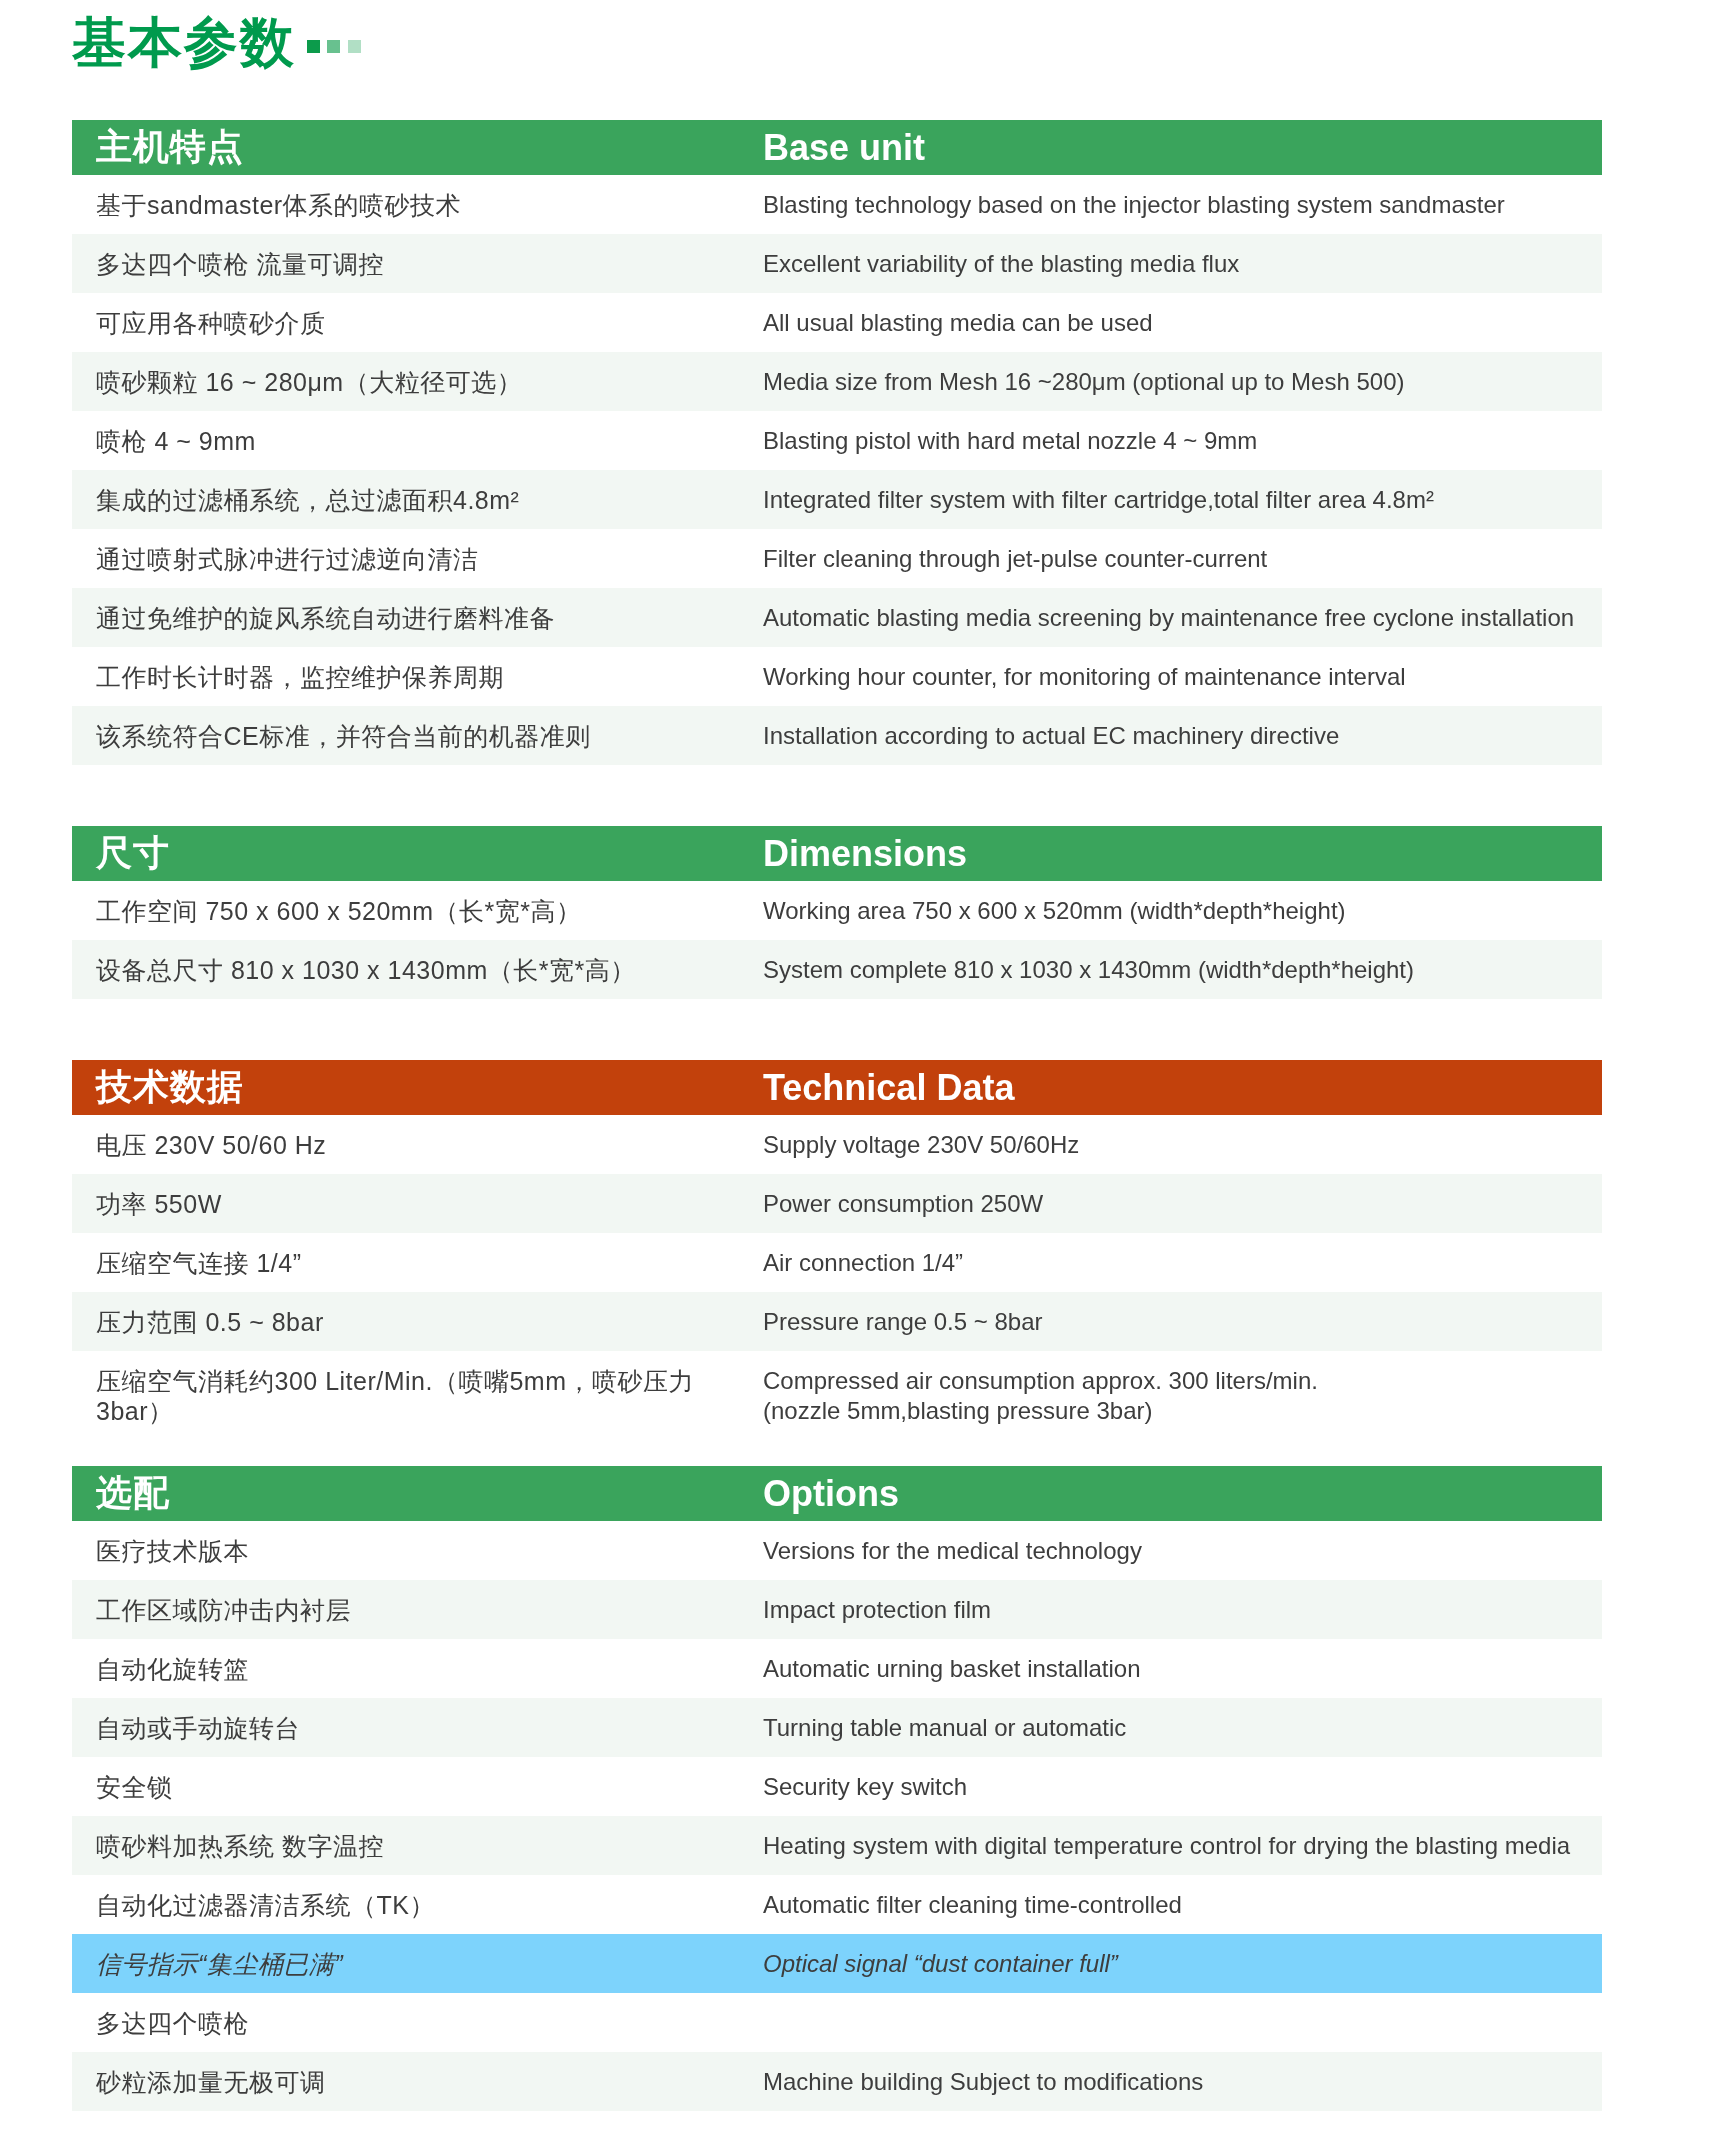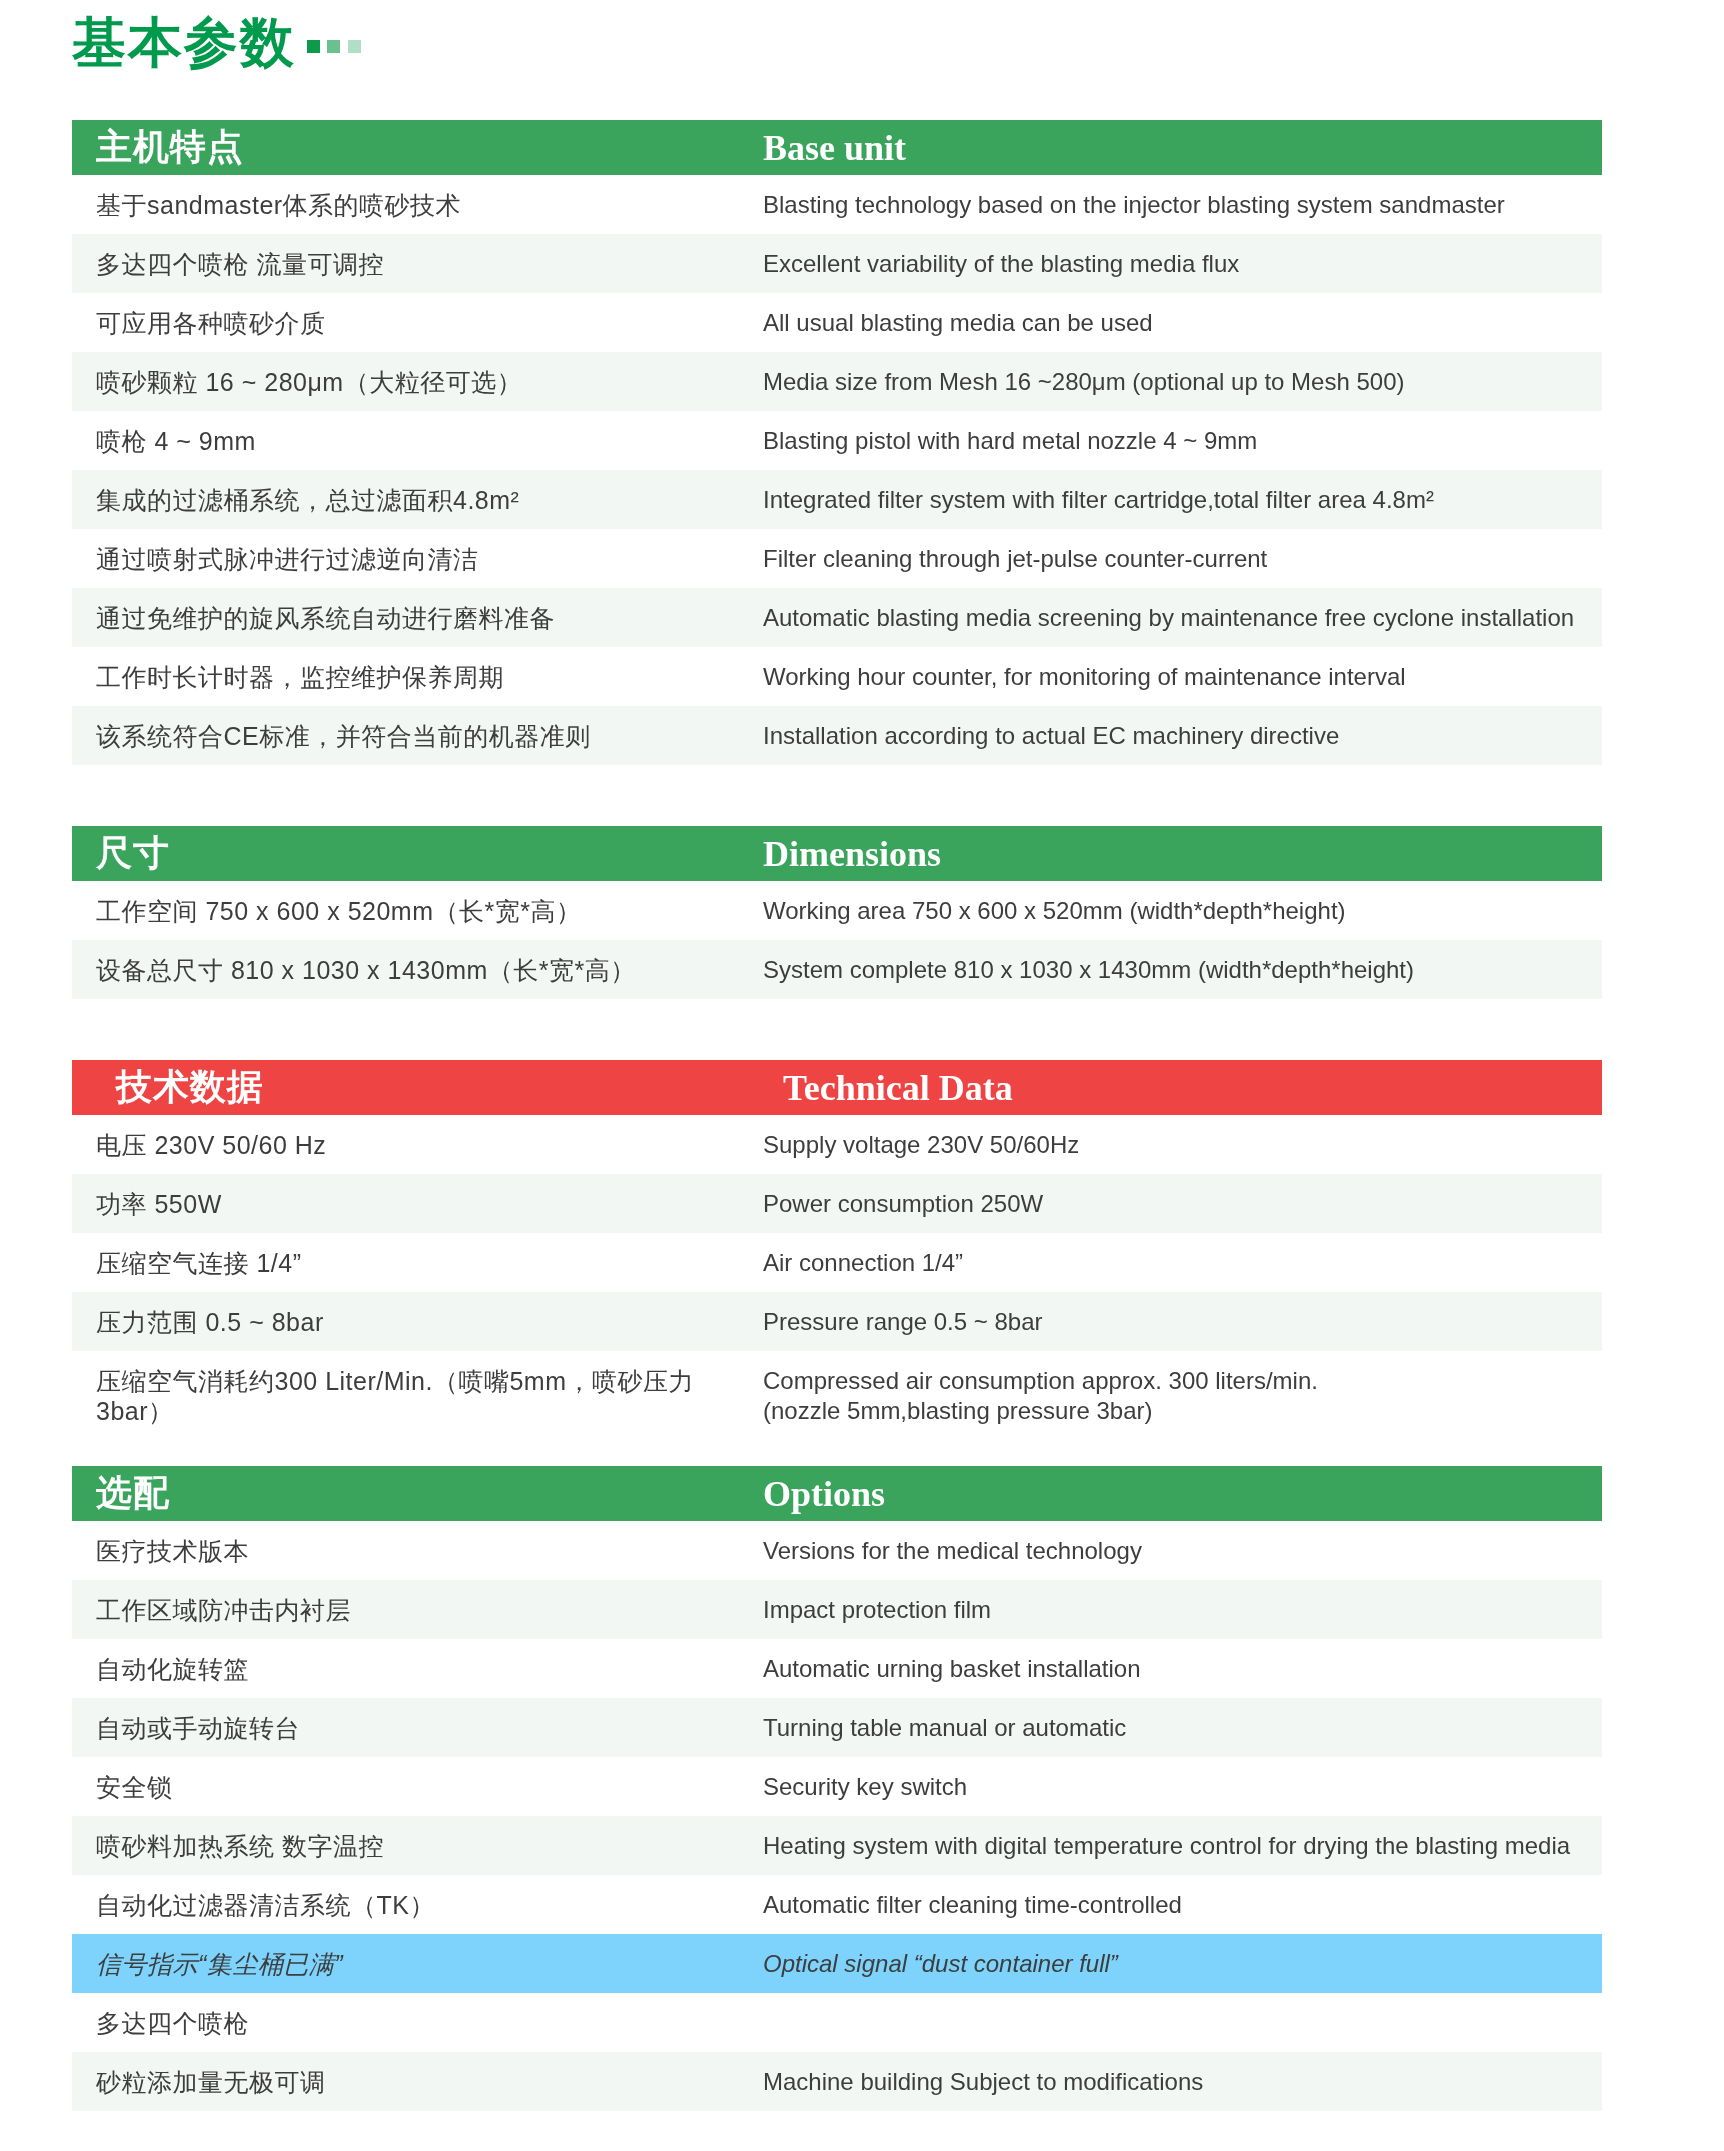--- a/index.html
+++ b/index.html
@@ -54,21 +54,21 @@
     background: #3aa45c;
     color: #ffffff;
     font-weight: bold;
     font-size: 36px;
   }
   .section-header .h-zh {
     width: 691px;
     padding-left: 24px;
     letter-spacing: 0.9px;
   }
-  .section-header .h-en { flex: 1; font-family: Liberation Serif, serif; }
+  .section-header .h-en { flex: 1; }
 
   .row { display: flex; }
   .row.alt { background: #f2f7f3; }
   .cell {
     padding: 15px 0 14px;
     line-height: 30px;
   }
   .cell-zh {
     width: 691px;
     padding-left: 24px;
@@ -156,21 +156,21 @@
           <div class="cell cell-en">Working area 750 x 600 x 520mm (width*depth*height)</div>
         </div>
         <div class="row alt" style="background: rgb(242, 247, 243);">
           <div class="cell cell-zh">设备总尺寸 810 x 1030 x 1430mm（长*宽*高）</div>
           <div class="cell cell-en">System complete  810 x 1030 x 1430mm (width*depth*height)</div>
         </div>
       </div>
   </div>
 
   <div class="section s3">
-    <div class="section-header" style="background: #ef4444; padding-left: 20px;">
+    <div class="section-header" style="background: #c2410c;">
       <span class="h-zh">技术数据</span>
       <span class="h-en">Technical Data</span>
     </div>
     <div class="rows">
         <div class="row">
           <div class="cell cell-zh">电压 230V 50/60 Hz</div>
           <div class="cell cell-en">Supply voltage 230V 50/60Hz</div>
         </div>
         <div class="row alt" style="background: rgb(242, 247, 243);">
           <div class="cell cell-zh">功率 550W</div>

